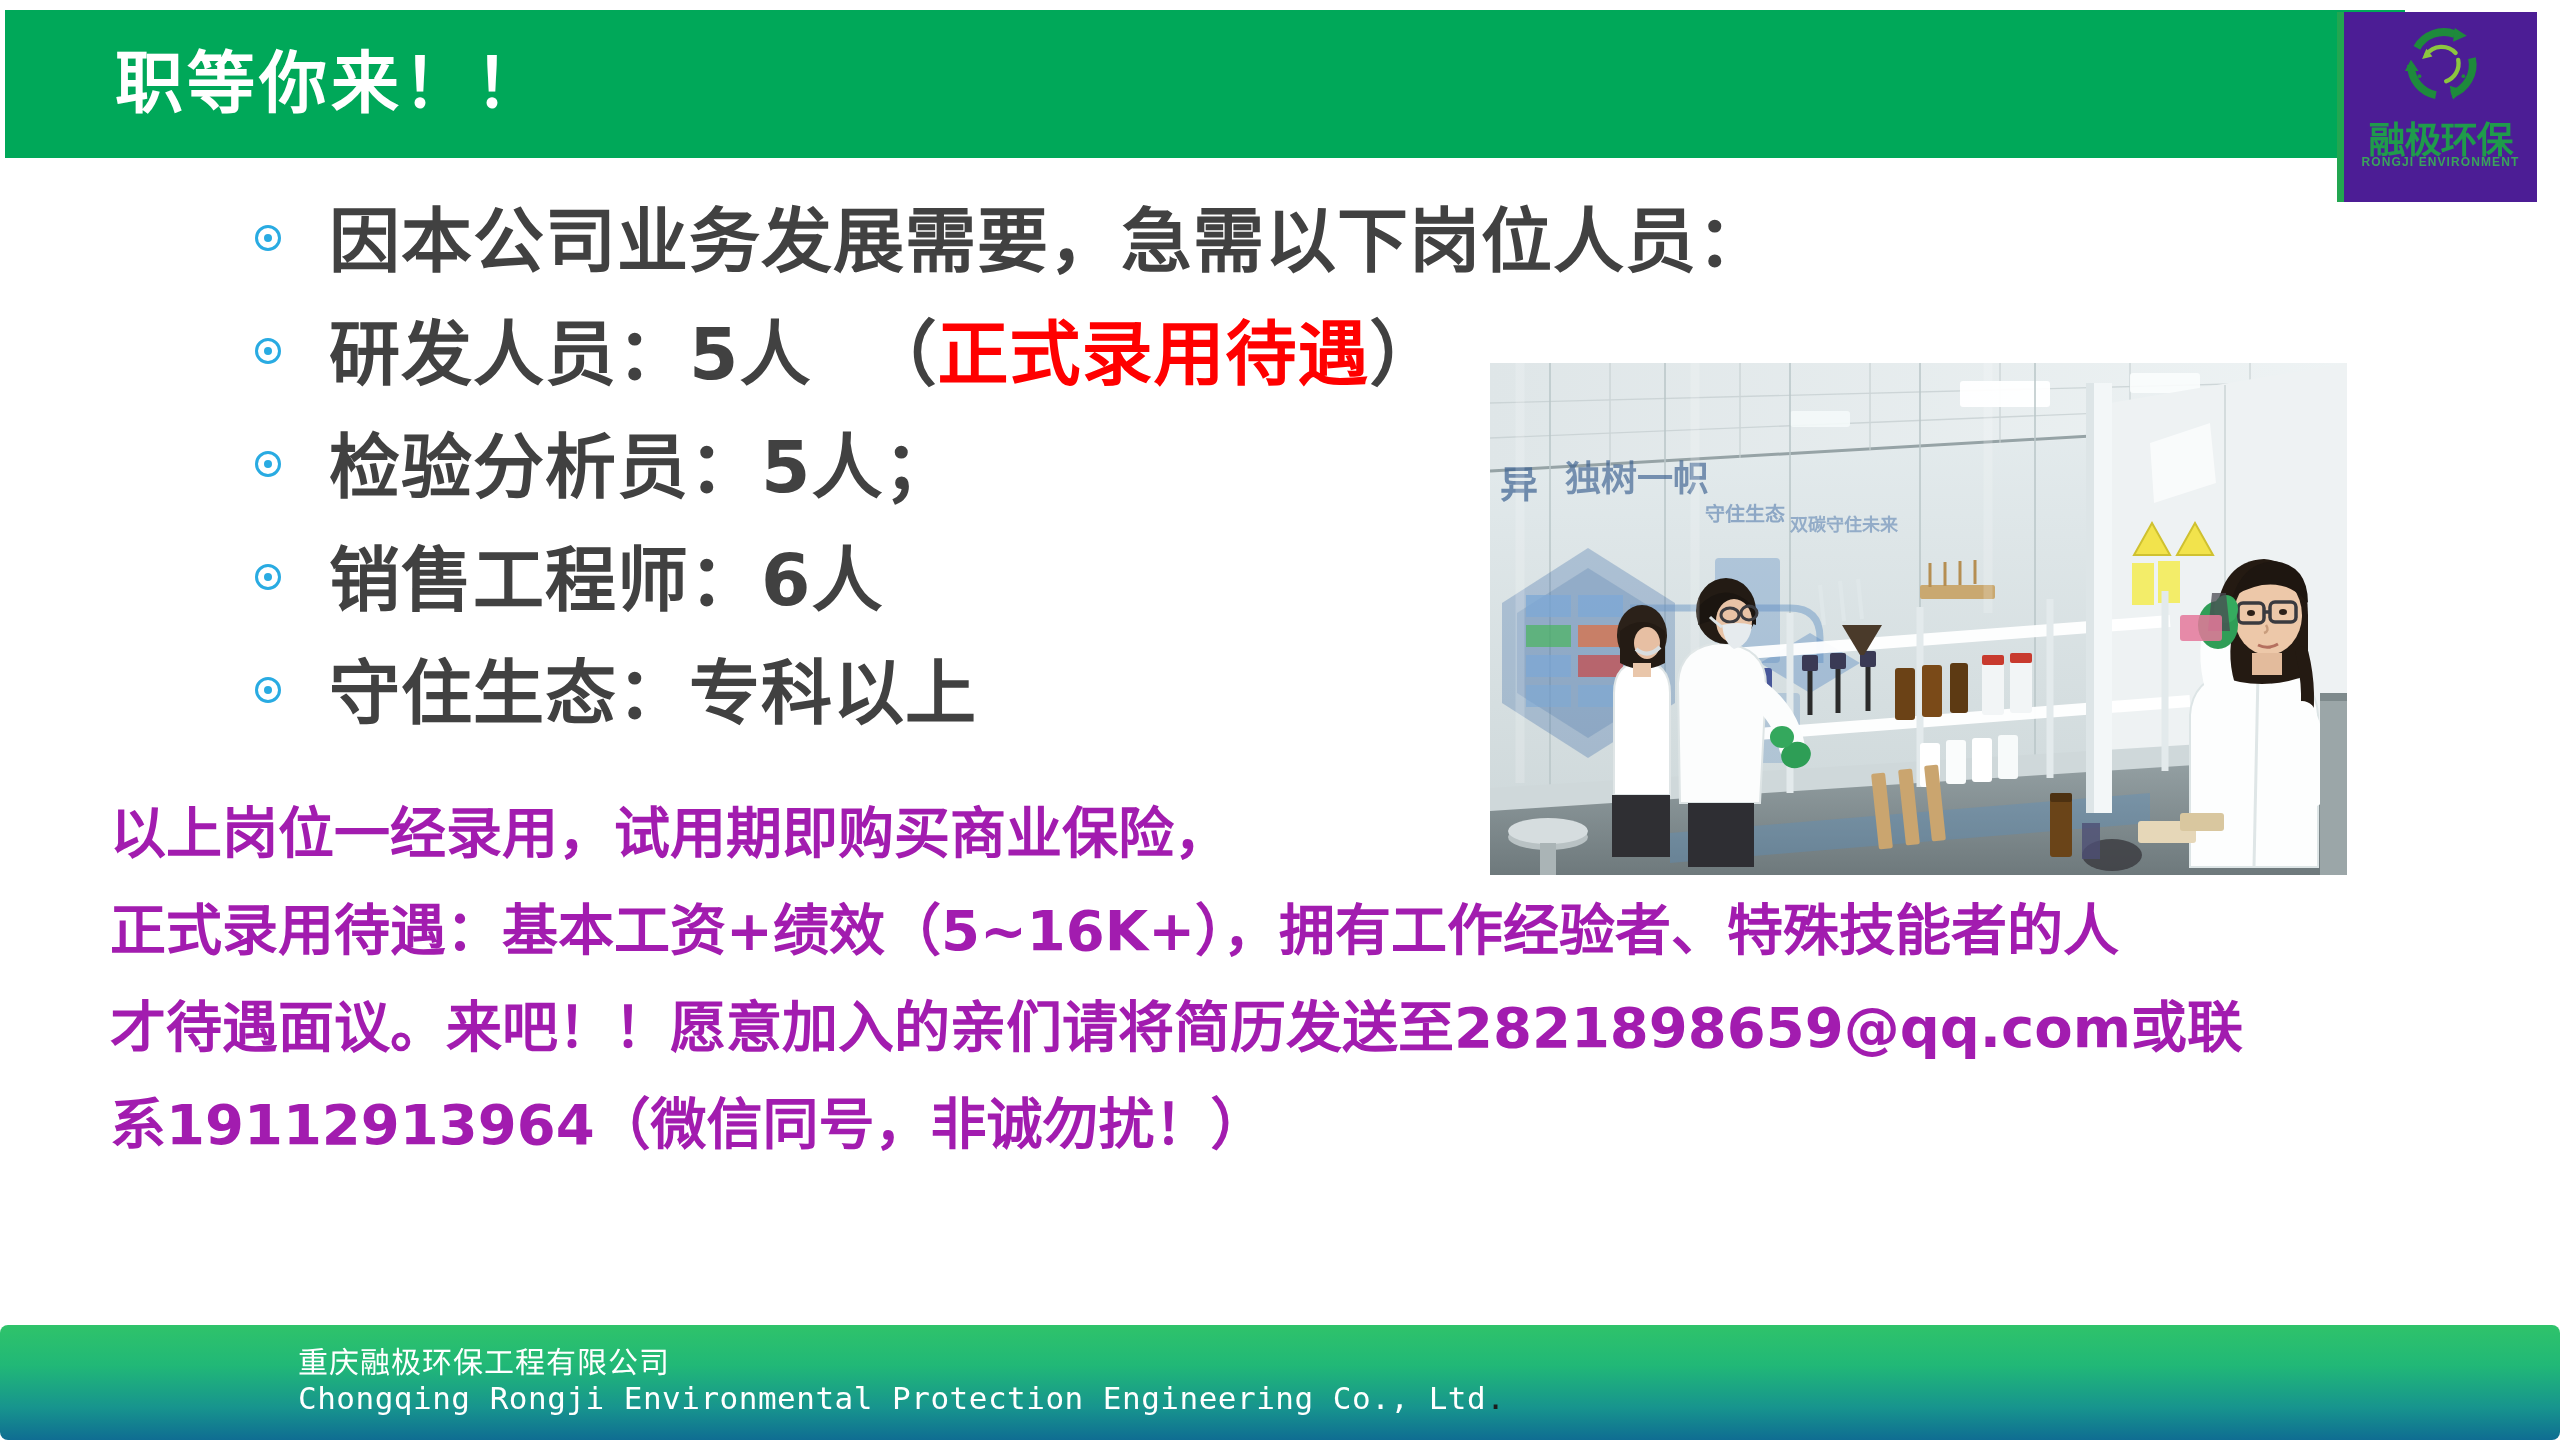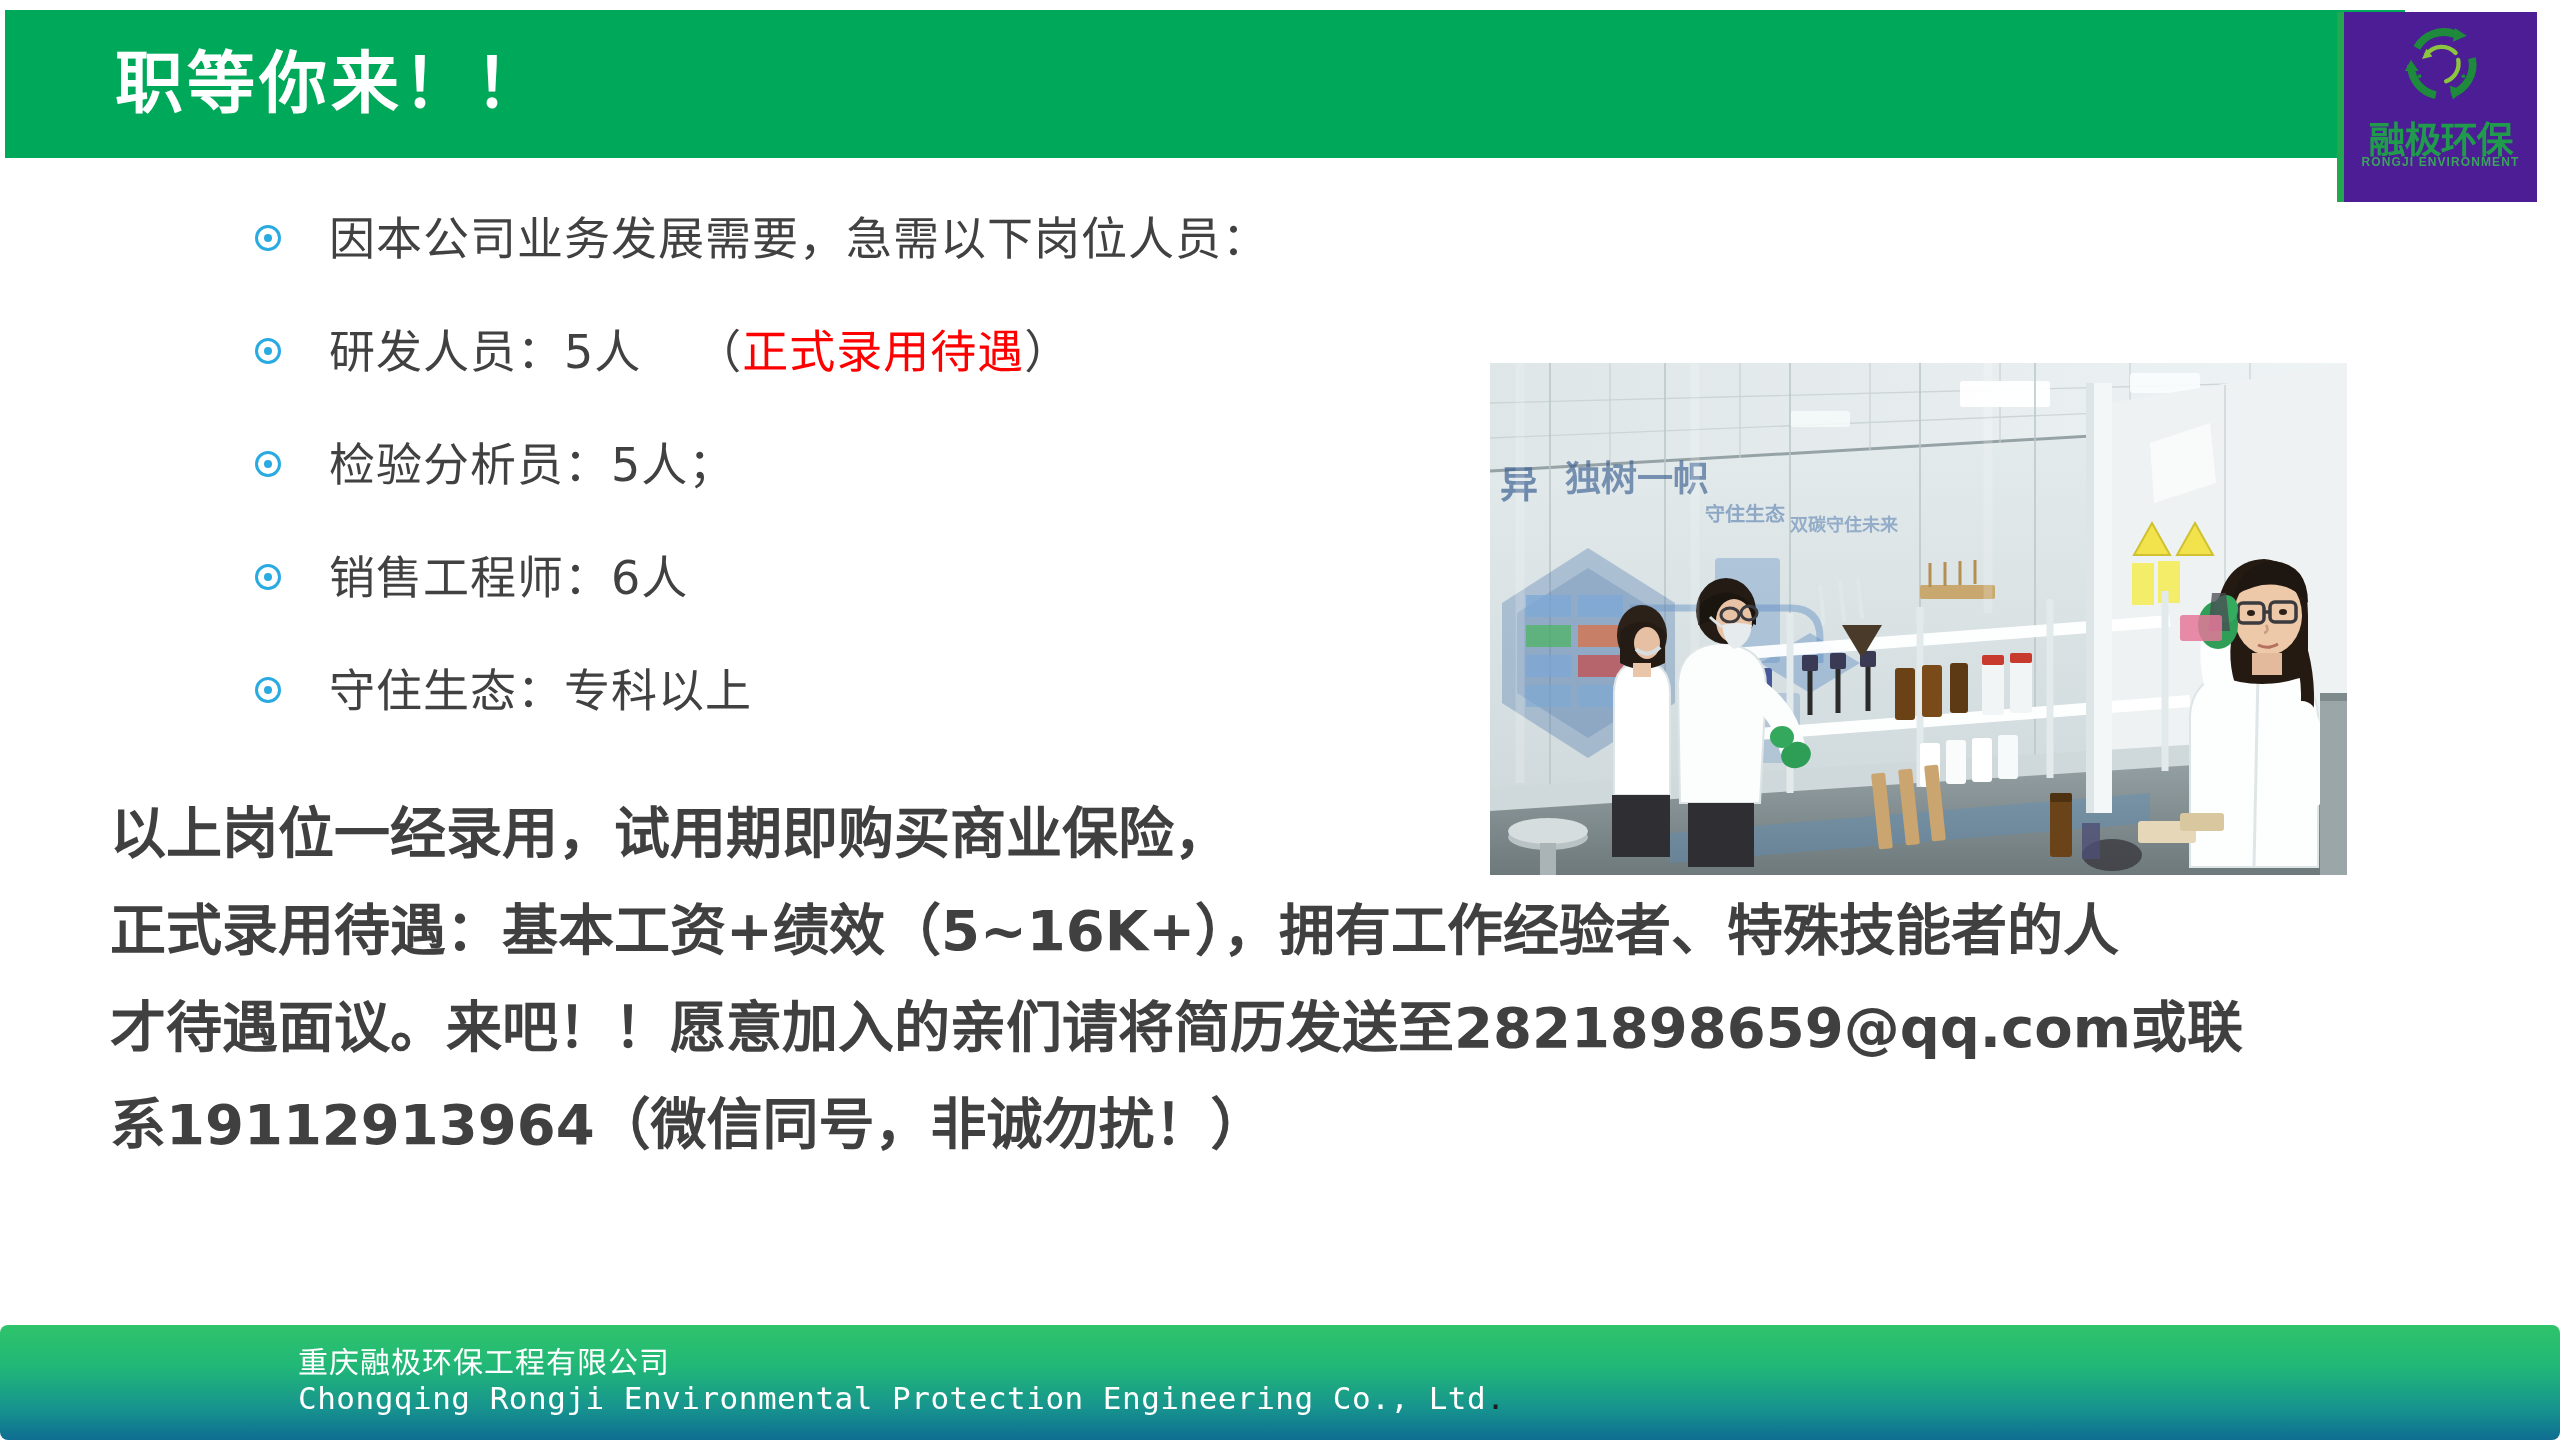--- a/index.html
+++ b/index.html
@@ -101,40 +101,40 @@
   .bullet-mark::after {
     content:"";
     position:absolute;
     left:50%; top:50%;
     transform:translate(-50%,-50%);
     width:8px; height:8px;
     border-radius:50%;
     background:#29abe2;
   }
   .bullet-text {
-    font-size:46px;
-    font-weight:normal;
+    font-size:71px;
+    font-weight:bold;
     color:#414141;
     letter-spacing:1px;
     font-family:"DejaVu Sans","Liberation Sans",sans-serif;
     text-align:center;
   }
   .bullet-text .hl-red {
     color:#ff0000;
   }
   .bullet-text .gap { display:inline-block; width:54px; }
 
   
   .red-para {
     position:absolute;
     left:110px; top:785px;
     width:2400px;
     font-size:56px;
     font-weight:bold;
-    color:#404040;
+    color:#a21caf;
     line-height:97px;
     letter-spacing:0px;
     font-family:"DejaVu Sans","Liberation Sans",sans-serif;
   }
   .red-para .line { white-space:nowrap; }
 
   
   .photo {
     position:absolute;
     left:1490px; top:363px;

